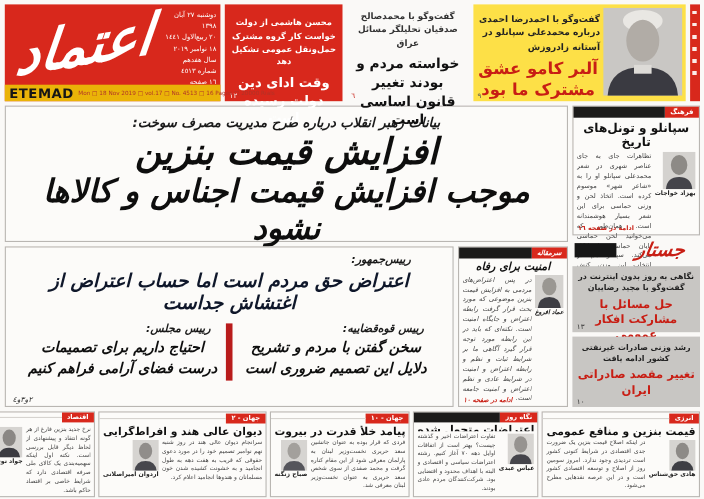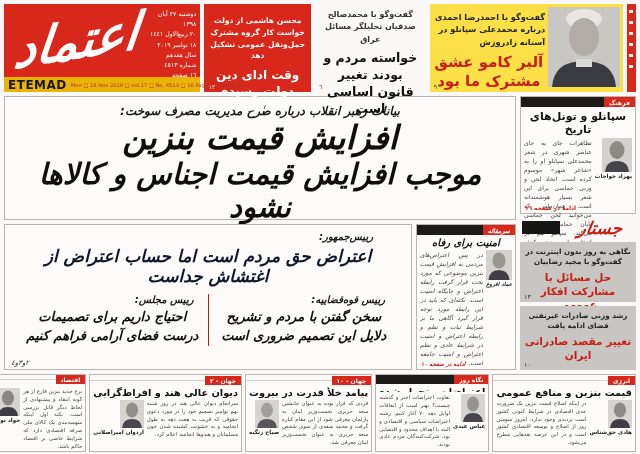--- a/index.html
+++ b/index.html
@@ -71,21 +71,21 @@
   .lead .l2 { font-size:29px; font-weight:900; color:#0e0e0e; line-height:1.15; letter-spacing:-1px; }
 
   .midrow { display:flex; gap:4px; height:146px; }
   .editorial { width:100px; position:relative; padding-bottom:9px; }
   .editorial .ttl { text-align:center; font-size:10px; font-weight:900; margin-top:2px; color:#111; }
   .quotes { flex:1; position:relative; padding:6px 12px 10px 12px; }
   .quotes .lab { font-size:10px; font-weight:700; color:#1a1a1a; text-align:right; padding-right:26px; }
   .quotes .q1 { text-align:center; font-size:17px; font-weight:900; color:#0f172a; margin-top:4px; letter-spacing:-.5px; }
   .qcols { display:flex; margin-top:8px; }
   .qcol { flex:1; padding:0 8px; }
-  .qcol + .qcol { border-left:none; border-right:1px solid #b91c1c; }
+  .qcol + .qcol { border-left:none; border-right:6px solid #b91c1c; }
   .qcol .qt { text-align:center; font-size:13px; font-weight:900; color:#0e0e0e; margin-top:3px; line-height:1.45; letter-spacing:-.3px; }
   .pagesref { position:absolute; bottom:2px; left:6px; font-size:7px; color:#333; }
 
   
   .band-bot { display:flex; gap:3px; height:78px; margin-top:4px; }
   .bbox { border:1px solid #b9b6b2; background:#fcfbf9; position:relative; padding:0 3px 2px 3px; display:flex; flex-direction:column; }
   .tabrow { display:flex; align-items:center; height:10px; margin:0 -3px; }
   .tabrow .tab { background:#d8281c; color:#fff; font-size:6px; font-weight:700; padding:0 5px; height:9px; display:flex; align-items:center; white-space:nowrap; }
   .tabrow .line { flex:1; height:1px; background:#d6d3cf; }
   .tabrow.full .line { height:9px; background:#1c1b1a; }
@@ -183,21 +183,21 @@
         <span class="blk"></span>
       </div>
 
       <div class="brief b1">
         <div class="kick">نگاهی به روز بدون اینترنت در گفت‌وگو با مجید رضاییان</div>
         <div class="ttl">حل مسائل با مشارکت افکار عمومی</div>
         <div class="pgnum">١٣</div>
       </div>
 
       <div class="brief b2">
-        <div class="kick">رشد وزنی صادرات غیرنفتی فضای ادامه یافت</div>
+        <div class="kick">رشد وزنی صادرات غیرنفتی کشور ادامه یافت</div>
         <div class="ttl">تغییر مقصد صادراتی ایران</div>
         <div class="pgnum">١٠</div>
       </div>
     </div>
 
     <div class="col-main">
 
       <div class="lead boxed">
         <div class="kick">بیانات رهبر انقلاب درباره طرح مدیریت مصرف سوخت:</div>
         <div class="l1">افزایش قیمت بنزین</div>

